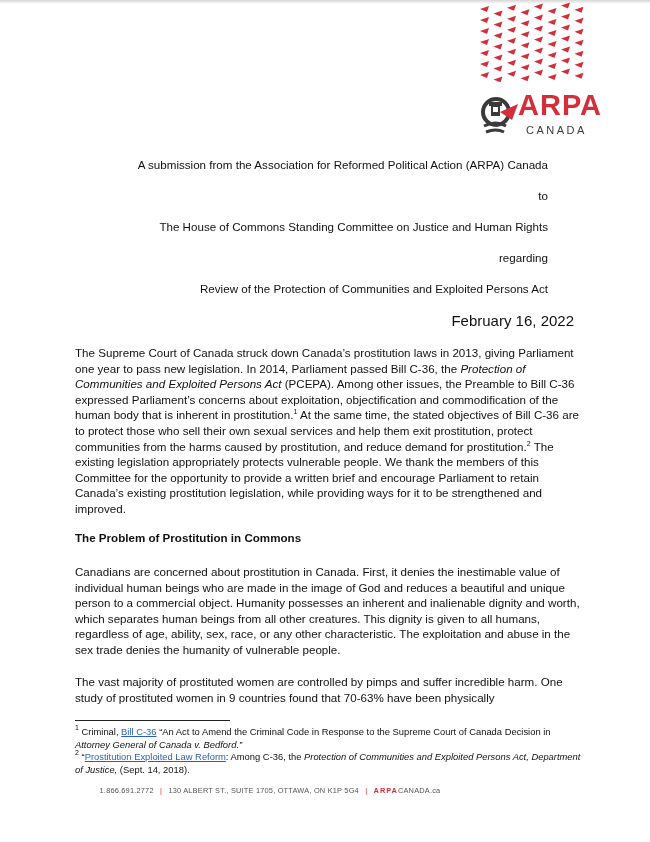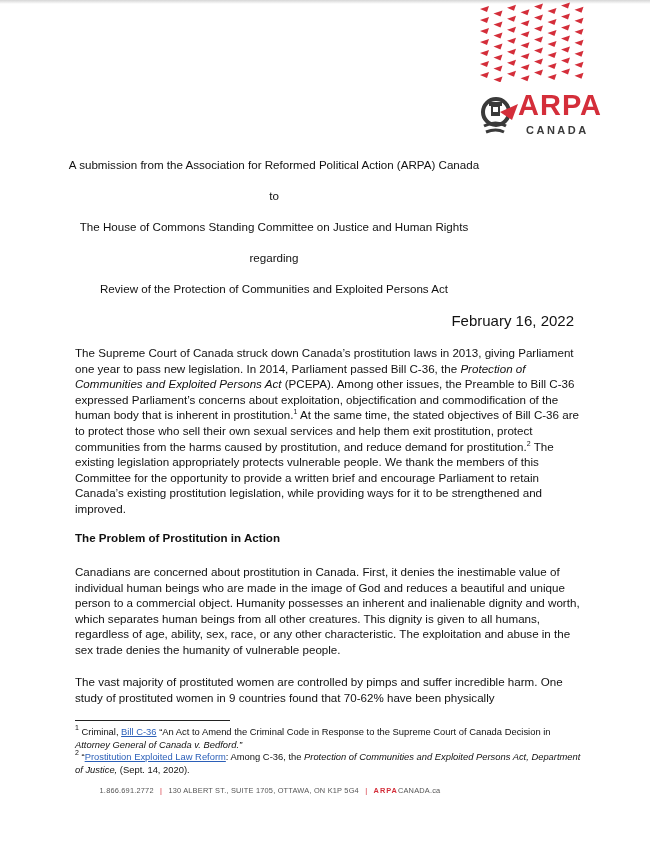--- a/index.html
+++ b/index.html
@@ -13,24 +13,24 @@
     background: linear-gradient(#d6d6d6, #ffffff);
   }
   .pattern { position: absolute; left: 476px; top: 2px; width: 140px; height: 80px; }
   .logo { position: absolute; left: 478px; top: 92px; width: 130px; height: 46px; }
   .logo-text {
     position: absolute; left: 518px; top: 89px;
     font-size: 29px; font-weight: bold; color: #d42e3a; letter-spacing: 1px;
   }
   .logo-sub {
     position: absolute; left: 526px; top: 124px;
-    font-size: 11px; font-weight: bold; color: #3a3a3a; letter-spacing: 2.5px;
+    font-size: 11px; font-weight: normal; color: #3a3a3a; letter-spacing: 2.5px;
   }
   .center-line {
-    position: absolute; left: 0; width: 548px; text-align: center;
+    position: absolute; left: 0; width: 548px; text-align: right;
     font-size: 11.6px; color: #111;
   }
   .date {
     position: absolute; right: 76px; top: 312px; font-size: 15px;
   }
   .para {
     position: absolute; left: 75px; width: 505px;
     font-size: 11.6px; line-height: 15.6px; color: #111;
   }
   .para i { font-style: italic; }
@@ -130,29 +130,29 @@
 
 <div class="center-line" style="top:158px">A submission from the Association for Reformed Political Action (ARPA) Canada</div>
 <div class="center-line" style="top:189px">to</div>
 <div class="center-line" style="top:220px">The House of Commons Standing Committee on Justice and Human Rights</div>
 <div class="center-line" style="top:251px">regarding</div>
 <div class="center-line" style="top:282px">Review of the Protection of Communities and Exploited Persons Act</div>
 <div class="date">February 16, 2022</div>
 
 <div class="para" style="top:345px"><span>The Supreme Court of Canada struck down Canada’s prostitution laws in 2013, giving Parliament one year to pass new legislation. In 2014, Parliament passed Bill C-36, the </span><i>Protection of Communities and Exploited Persons Act</i><span> (PCEPA). Among other issues, the Preamble to Bill C-36 expressed Parliament’s concerns about exploitation, objectification and commodification of the human body that is inherent in prostitution.</span><sup>1</sup><span> At the same time, the stated objectives of Bill C-36 are to protect those who sell their own sexual services and help them exit prostitution, protect communities from the harms caused by prostitution, and reduce demand for prostitution.</span><sup>2</sup><span> The existing legislation appropriately protects vulnerable people. We thank the members of this Committee for the opportunity to provide a written brief and encourage Parliament to retain Canada’s existing prostitution legislation, while providing ways for it to be strengthened and improved.</span></div>
 
-<div class="heading">The Problem of Prostitution in Action</div>
+<div class="heading">The Problem of Prostitution in Commons</div>
 
 <div class="para" style="top:564px">Canadians are concerned about prostitution in Canada. First, it denies the inestimable value of individual human beings who are made in the image of God and reduces a beautiful and unique person to a commercial object. Humanity possesses an inherent and inalienable dignity and worth, which separates human beings from all other creatures. This dignity is given to all humans, regardless of age, ability, sex, race, or any other characteristic. The exploitation and abuse in the sex trade denies the humanity of vulnerable people.</div>
-<div class="para" style="top:674px">The vast majority of prostituted women are controlled by pimps and suffer incredible harm. One study of prostituted women in 9 countries found that 70-62% have been physically</div>
+<div class="para" style="top:674px">The vast majority of prostituted women are controlled by pimps and suffer incredible harm. One study of prostituted women in 9 countries found that 70-63% have been physically</div>
 
 <div class="fn-rule"></div>
 <div class="footnotes">
   <div><sup>1</sup><span> Criminal, </span><a>Bill C-36</a><span> “An Act to Amend the Criminal Code in Response to the Supreme Court of Canada Decision in </span><i>Attorney General of Canada v. Bedford.”</i></div>
-  <div><sup>2</sup><span> “</span><a>Prostitution Exploited Law Reform</a><span>: Among C-36, the </span><i>Protection of Communities and Exploited Persons Act, Department of Justice,</i><span> (Sept. 14, 2020).</span></div>
+  <div><sup>2</sup><span> “</span><a>Prostitution Exploited Law Reform</a><span>: Among C-36, the </span><i>Protection of Communities and Exploited Persons Act, Department of Justice,</i><span> (Sept. 14, 2018).</span></div>
 </div>
 
 <div class="footer">
   <span>1.866.691.2772</span>
   <span class="sep">|</span>
   <span>130 ALBERT ST., SUITE 1705, OTTAWA, ON K1P 5G4</span>
   <span class="sep">|</span>
   <span class="brand">ARPA</span><span>CANADA.ca</span>
 </div>
 

